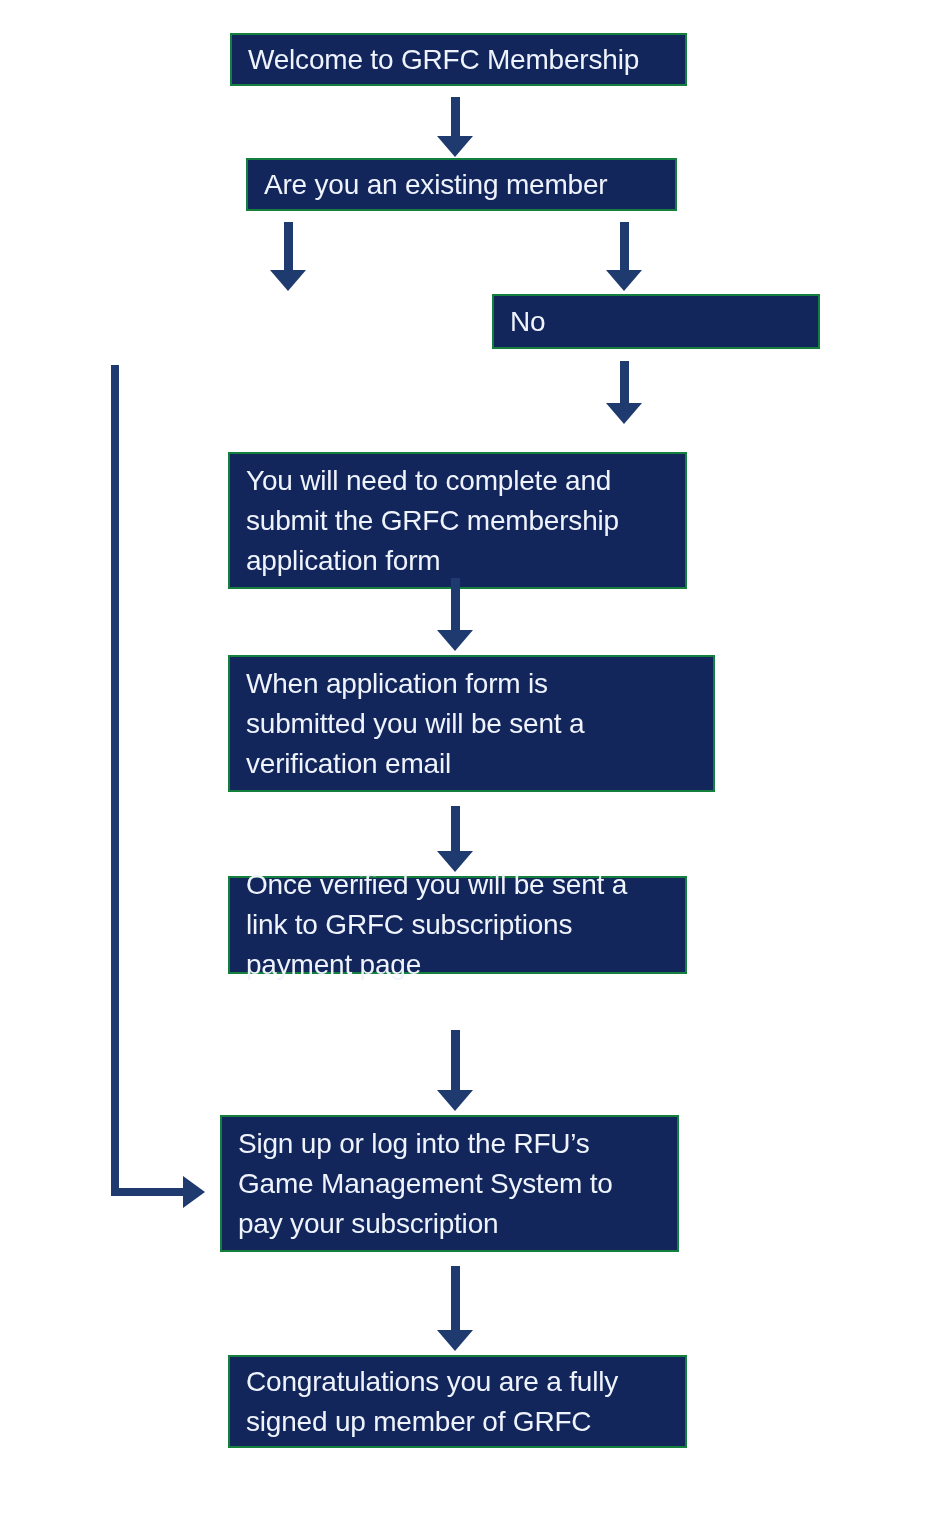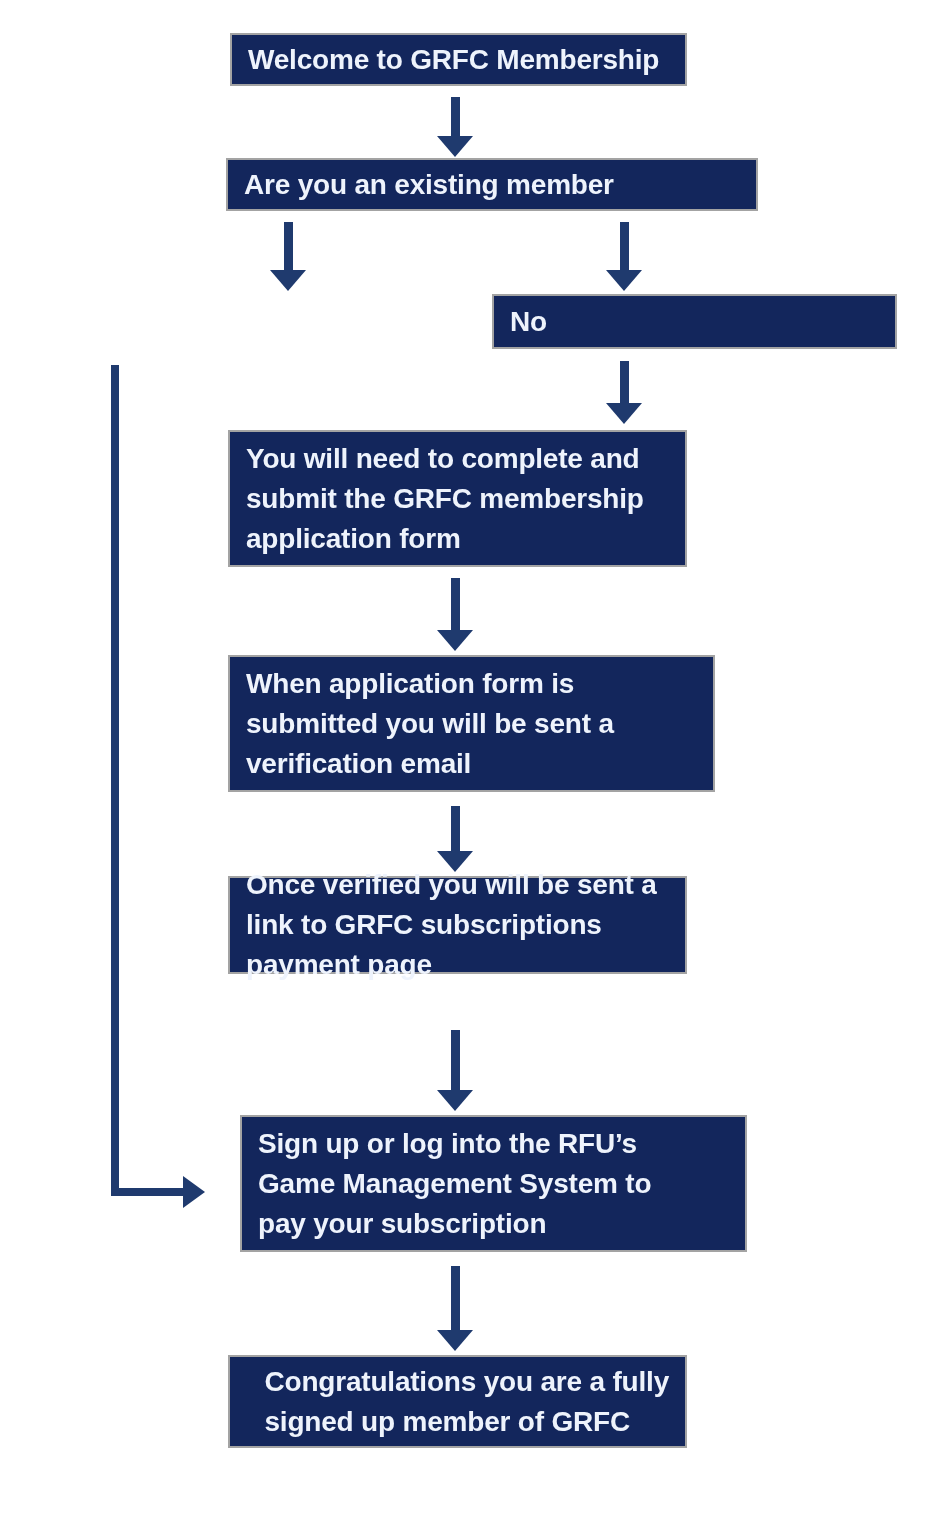--- a/index.html
+++ b/index.html
@@ -11,44 +11,44 @@
     position: relative;
     width: 940px;
     height: 1527px;
     background: #ffffff;
     font-family: "Liberation Sans", "DejaVu Sans", sans-serif;
     overflow: hidden;
   }
   .box {
     position: absolute;
     background: #13265c;
-    border: 2px solid #a3a3a3;
+    border: 2px solid #15803d;
     box-sizing: border-box;
     display: flex;
     align-items: center;
     color: #eef3fc;
     font-size: 28px;
-    font-weight: 700;
+    font-weight: 400;
     letter-spacing: -0.2px;
     line-height: 40px;
   }
   .box .label {
     padding: 0 16px;
     white-space: pre-line;
   }
   
   .b-welcome      { left: 230px; top: 33px;   width: 457px; height: 53px; }
-  .b-question     { left: 226px; top: 158px;  width: 532px; height: 53px; }
+  .b-question     { left: 246px; top: 158px;  width: 431px; height: 53px; }
   .b-yes          { left: 41px;  top: 296px;  width: 402px; height: 54px; }
-  .b-no           { left: 492px; top: 294px;  width: 405px; height: 55px; }
-  .b-application  { left: 228px; top: 430px;  width: 459px; height: 137px; }
+  .b-no           { left: 492px; top: 294px;  width: 328px; height: 55px; }
+  .b-application  { left: 228px; top: 452px;  width: 459px; height: 137px; }
   .b-verification { left: 228px; top: 655px;  width: 487px; height: 137px; }
   .b-payment      { left: 228px; top: 876px;  width: 459px; height: 98px; }
-  .b-gms          { left: 240px; top: 1115px; width: 507px; height: 137px; }
-  .b-congrats     { left: 228px; top: 1355px; width: 459px; height: 93px; justify-content: flex-end; }
+  .b-gms          { left: 220px; top: 1115px; width: 459px; height: 137px; }
+  .b-congrats     { left: 228px; top: 1355px; width: 459px; height: 93px; }
 
   
   .varrow {
     position: absolute;
     width: 36px;
     display: flex;
     flex-direction: column;
     align-items: center;
   }
   .varrow .stem {

